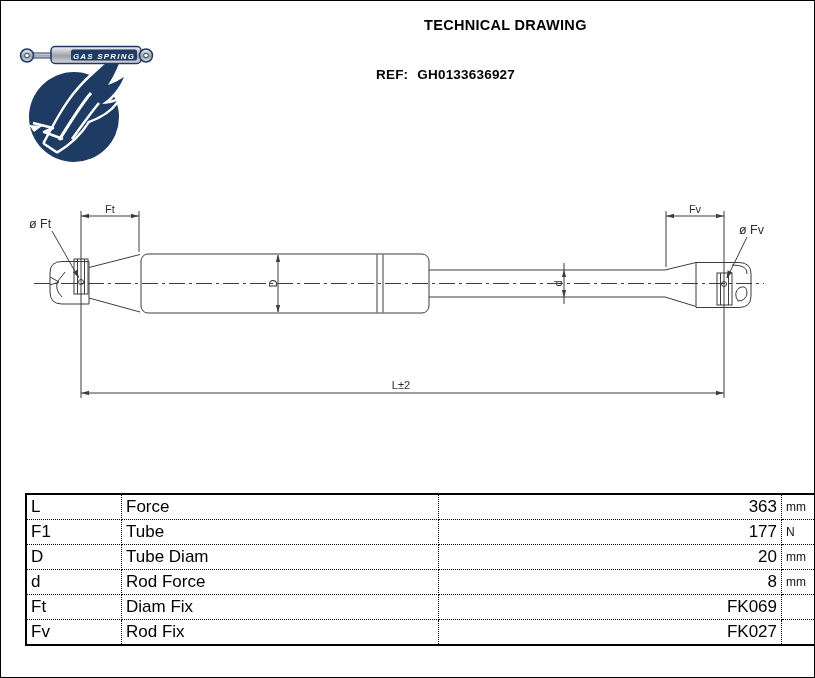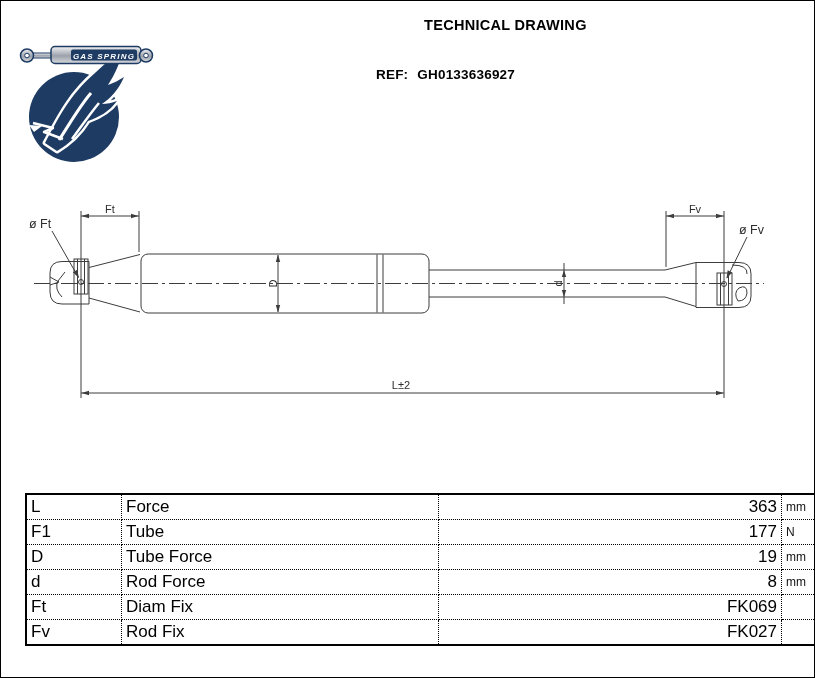--- a/index.html
+++ b/index.html
@@ -181,22 +181,22 @@
         <td class="c-unit">mm</td>
       </tr>
       <tr>
         <td class="c-sym">F1</td>
         <td class="c-desc">Tube</td>
         <td class="c-val">177</td>
         <td class="c-unit">N</td>
       </tr>
       <tr>
         <td class="c-sym">D</td>
-        <td class="c-desc">Tube Force</td>
-        <td class="c-val">19</td>
+        <td class="c-desc">Tube Diam</td>
+        <td class="c-val">20</td>
         <td class="c-unit">mm</td>
       </tr>
       <tr>
         <td class="c-sym">d</td>
         <td class="c-desc">Rod Force</td>
         <td class="c-val">8</td>
         <td class="c-unit">mm</td>
       </tr>
       <tr>
         <td class="c-sym">Ft</td>

